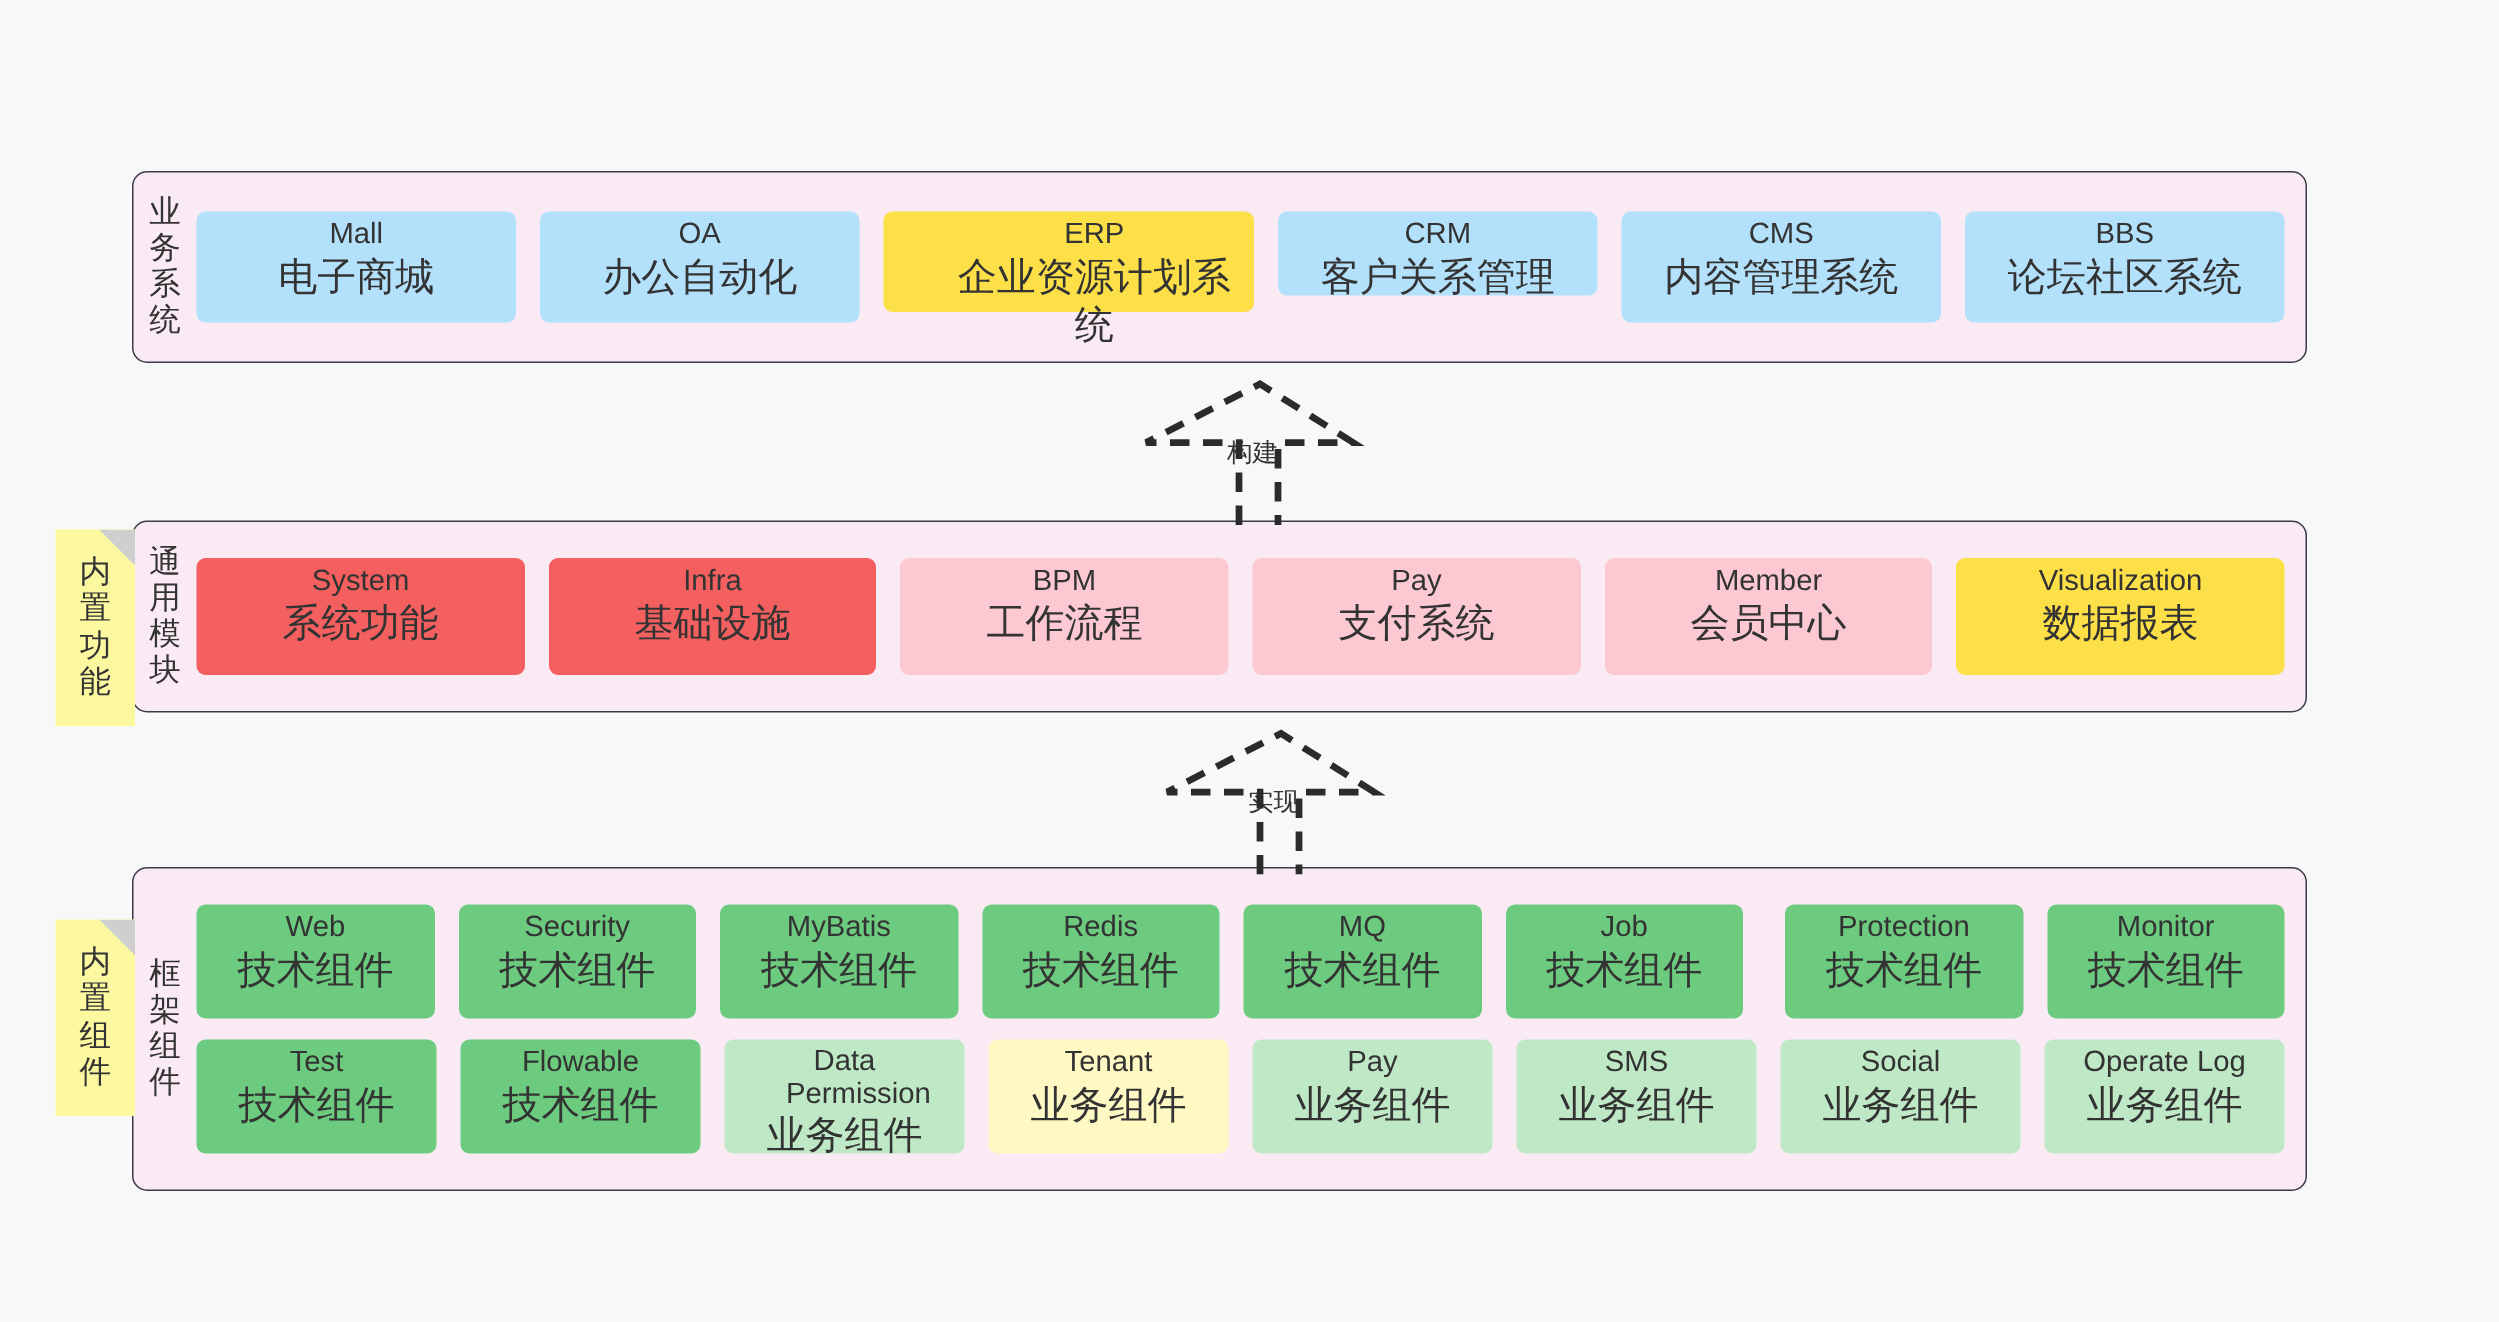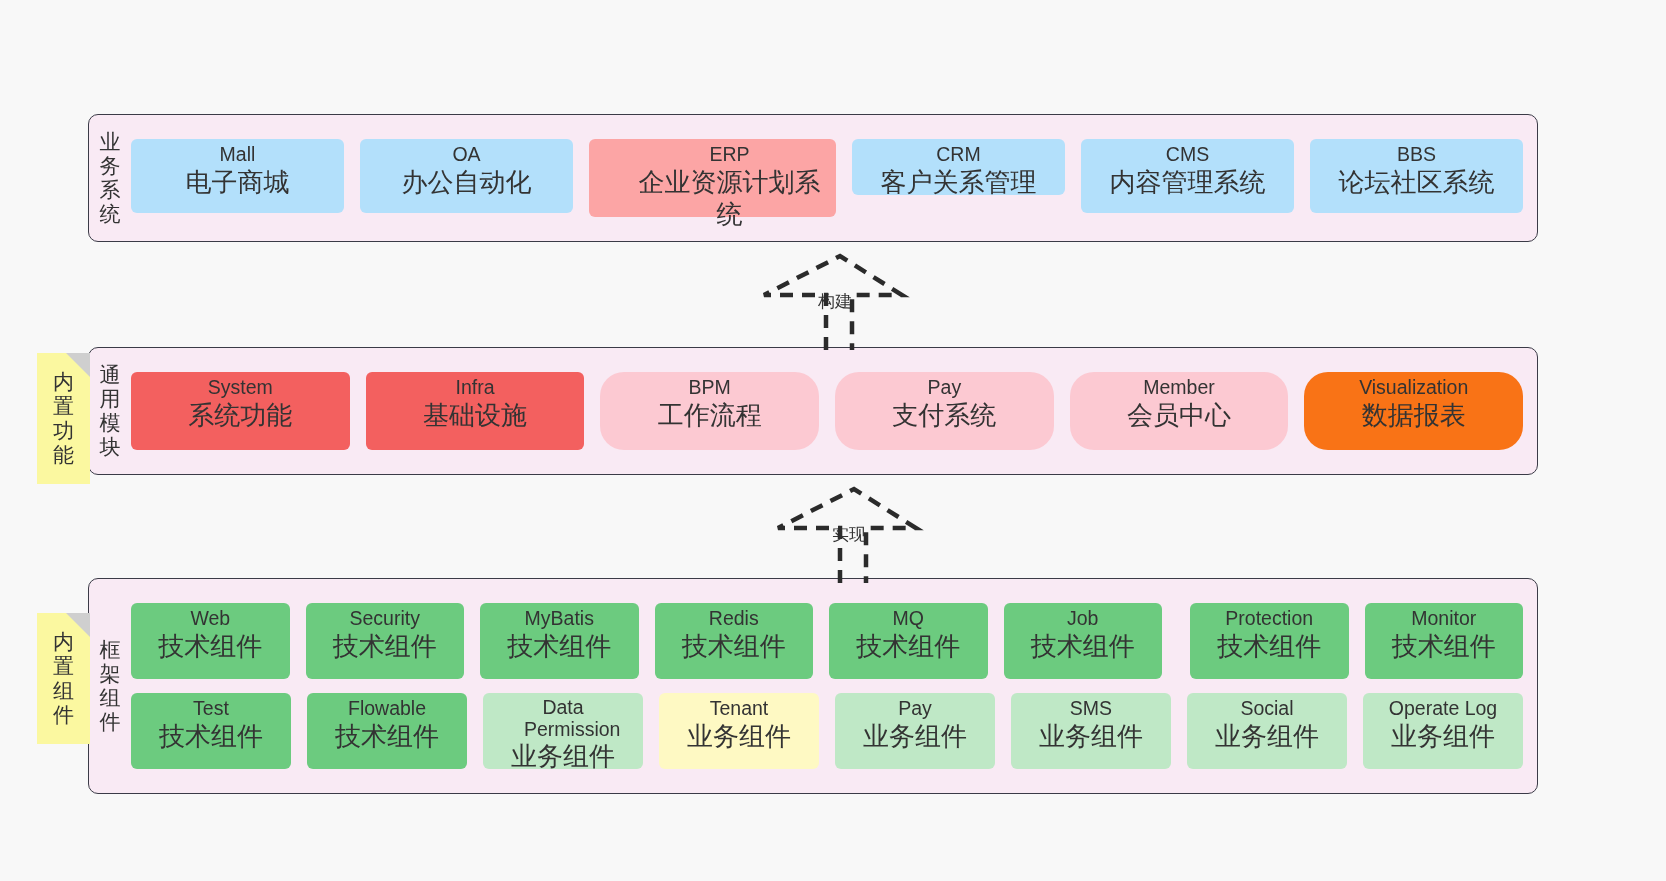--- a/index.html
+++ b/index.html
@@ -83,21 +83,21 @@
     color: #333333;
   }
   .card .cn {
     font-size: 26px;
     color: #333333;
   }
 
   
   .c-blue        { background: #b3e0fb; }
   .c-red         { background: #f3605f; }
-  .c-pink        { background: #fcc9d2; border-radius: 24px; }
+  .c-pink        { background: #fcc9d2; }
   .c-green       { background: #6ccb7f; }
   .c-lightgreen  { background: #bfe8c6; }
 
   
   .note {
     position: absolute;
     background: #fbf8a0;
     box-sizing: border-box;
     display: flex;
     align-items: center;
@@ -145,21 +145,21 @@
     <div class="layer-body">
       <div class="cards-row">
         <div class="card c-blue" style="height: 74px; background: rgb(179, 224, 251);">
           <span class="en">Mall</span>
           <span class="cn">电子商城</span>
         </div>
         <div class="card c-blue" style="height: 74px; background: rgb(179, 224, 251);">
           <span class="en">OA</span>
           <span class="cn">办公自动化</span>
         </div>
-        <div class="card c-blue" style="height: 78px; background: #fca5a5; padding-left: 40px;">
+        <div class="card c-blue" style="height: 67px; background: #fde047; padding-left: 40px;">
           <span class="en">ERP</span>
           <span class="cn">企业资源计划系统</span>
         </div>
         <div class="card c-blue" style="height: 56px; background: rgb(179, 224, 251);">
           <span class="en">CRM</span>
           <span class="cn">客户关系管理</span>
         </div>
         <div class="card c-blue" style="height: 74px; background: rgb(179, 224, 251);">
           <span class="en">CMS</span>
           <span class="cn">内容管理系统</span>
@@ -207,21 +207,21 @@
           <span class="cn">工作流程</span>
         </div>
         <div class="card c-pink" style="height: 78px; background: rgb(252, 201, 210);">
           <span class="en">Pay</span>
           <span class="cn">支付系统</span>
         </div>
         <div class="card c-pink" style="height: 78px; background: rgb(252, 201, 210);">
           <span class="en">Member</span>
           <span class="cn">会员中心</span>
         </div>
-        <div class="card c-pink" style="height: 78px; background: #f97316;">
+        <div class="card c-pink" style="height: 78px; background: #fde047;">
           <span class="en">Visualization</span>
           <span class="cn">数据报表</span>
         </div>
       </div>
     </div>
   </div>
 
   <div class="arrow" style="left:766px; top:483px; width:160px; height:100px;">
     <svg width="160" height="100" viewBox="0 0 160 100">
       <path d="M 74 100 L 74 45 L 12 45 L 88 6 L 150 45 L 100 45 L 100 100" fill="none" stroke="#2b2b2b" stroke-width="4.5" stroke-dasharray="13 9" stroke-linecap="butt"></path>

